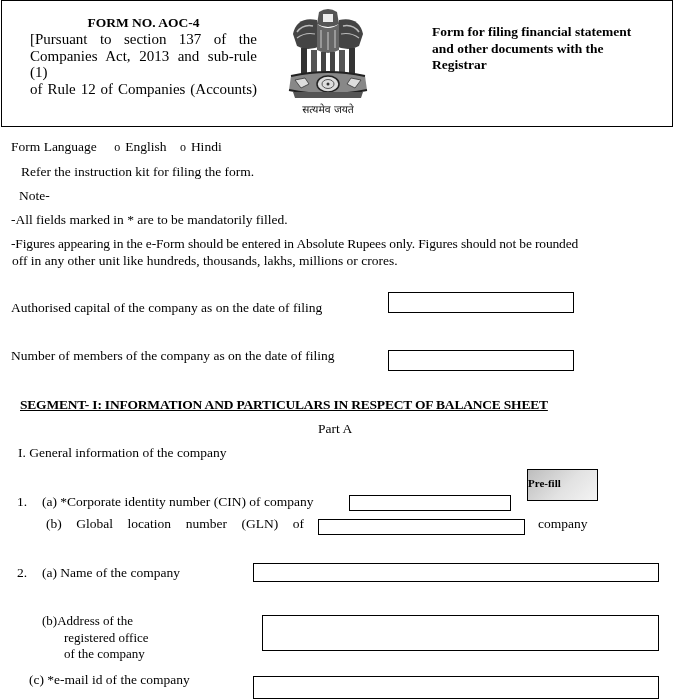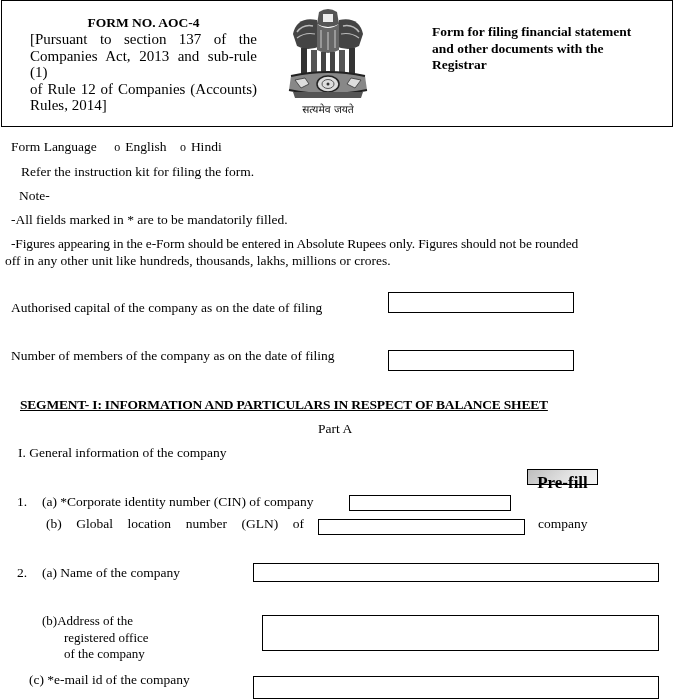--- a/index.html
+++ b/index.html
@@ -31,40 +31,39 @@
     .bold { font-weight: normal; }
     .line { font-size: 13.5px; white-space: nowrap; }
     .input-box {
       border: 1px solid #000; box-sizing: border-box; background: #fff;
     }
     .seg-title {
       left: 20px; top: 397px; font-weight: bold; font-size: 13.5px;
       text-decoration: underline; white-space: nowrap; letter-spacing: -0.2px;
     }
     .prefill {
-      left: 527px; top: 469px; width: 71px; height: 16px;
+      left: 527px; top: 469px; width: 71px; height: 32px;
       border: 1px solid #000; box-sizing: border-box;
       background: linear-gradient(135deg, #bdbdbd 0%, #e2e2e2 55%, #f4f4f4 100%);
-      font-weight: bold; font-size: 17px; text-align: center; line-height: 26px;
+      font-weight: bold; font-size: 11px; line-height: 26px;
       cursor: pointer;
     }
     .radio-o { font-size: 12px; margin: 0 5px 0 14px; }
   </style>
 </head>
 <body>
 
 <div class="abs header-box"></div>
 
 <div class="abs form-no">FORM NO. AOC-4</div>
 
 <div class="abs pursuant">
   <span>[Pursuant to section 137 of the</span>
   <span>Companies Act, 2013 and sub-rule (1)</span>
   <span>of Rule 12 of Companies (Accounts)</span>
-  <span class="last">Rules, 2014]</span>
 </div>
 
 <div class="abs emblem">
   <svg width="90" height="112" viewBox="0 0 90 112">
 
     <path d="M36 6 Q45 0 54 6 L56 18 Q45 24 34 18 Z" fill="#555"></path>
     <rect x="40" y="8" width="10" height="8" fill="#eee"></rect>
 
     <path d="M10 28 Q14 10 34 14 L38 40 Q24 46 14 40 Z" fill="#444"></path>
     <path d="M14 26 Q20 18 30 20" stroke="#bbb" stroke-width="1.5" fill="none"></path>
@@ -110,21 +109,21 @@
 <div class="abs line" style="left:11px; top:139px;">
   <span class="bold">Form Language</span>
   <span class="radio-o">o</span><span>English</span>
   <span class="radio-o" style="margin-left:10px;">o</span><span>Hindi</span>
 </div>
 
 <div class="abs line bold" style="left:21px; top:164px;">Refer the instruction kit for filing the form.</div>
 <div class="abs line bold" style="left:19px; top:188px;">Note-</div>
 <div class="abs line bold" style="left:11px; top:212px;">-All fields marked in * are to be mandatorily filled.</div>
 <div class="abs line bold" style="left:11px; top:236px; letter-spacing:-0.15px;">-Figures appearing in the e-Form should be entered in Absolute Rupees only. Figures should not be rounded</div>
-<div class="abs line bold" style="left:5px; top:253px;">off in any other unit like hundreds, thousands, lakhs, millions or crores.</div>
+<div class="abs line bold" style="left:12px; top:253px;">off in any other unit like hundreds, thousands, lakhs, millions or crores.</div>
 
 <div class="abs line" style="left:11px; top:300px;">Authorised capital of the company as on the date of filing</div>
 <div class="abs input-box" style="left:388px; top:292px; width:186px; height:21px;"></div>
 
 <div class="abs line" style="left:11px; top:348px;text-align:center;">Number of members of the company as on the date of filing</div>
 <div class="abs input-box" style="left:388px; top:350px; width:186px; height:21px;"></div>
 
 <div class="abs seg-title">SEGMENT- I: INFORMATION AND PARTICULARS IN RESPECT OF BALANCE SHEET</div>
 <div class="abs line bold" style="left:318px; top:421px;">Part A</div>
 <div class="abs line bold" style="left:18px; top:445px;">I. General information of the company</div>

